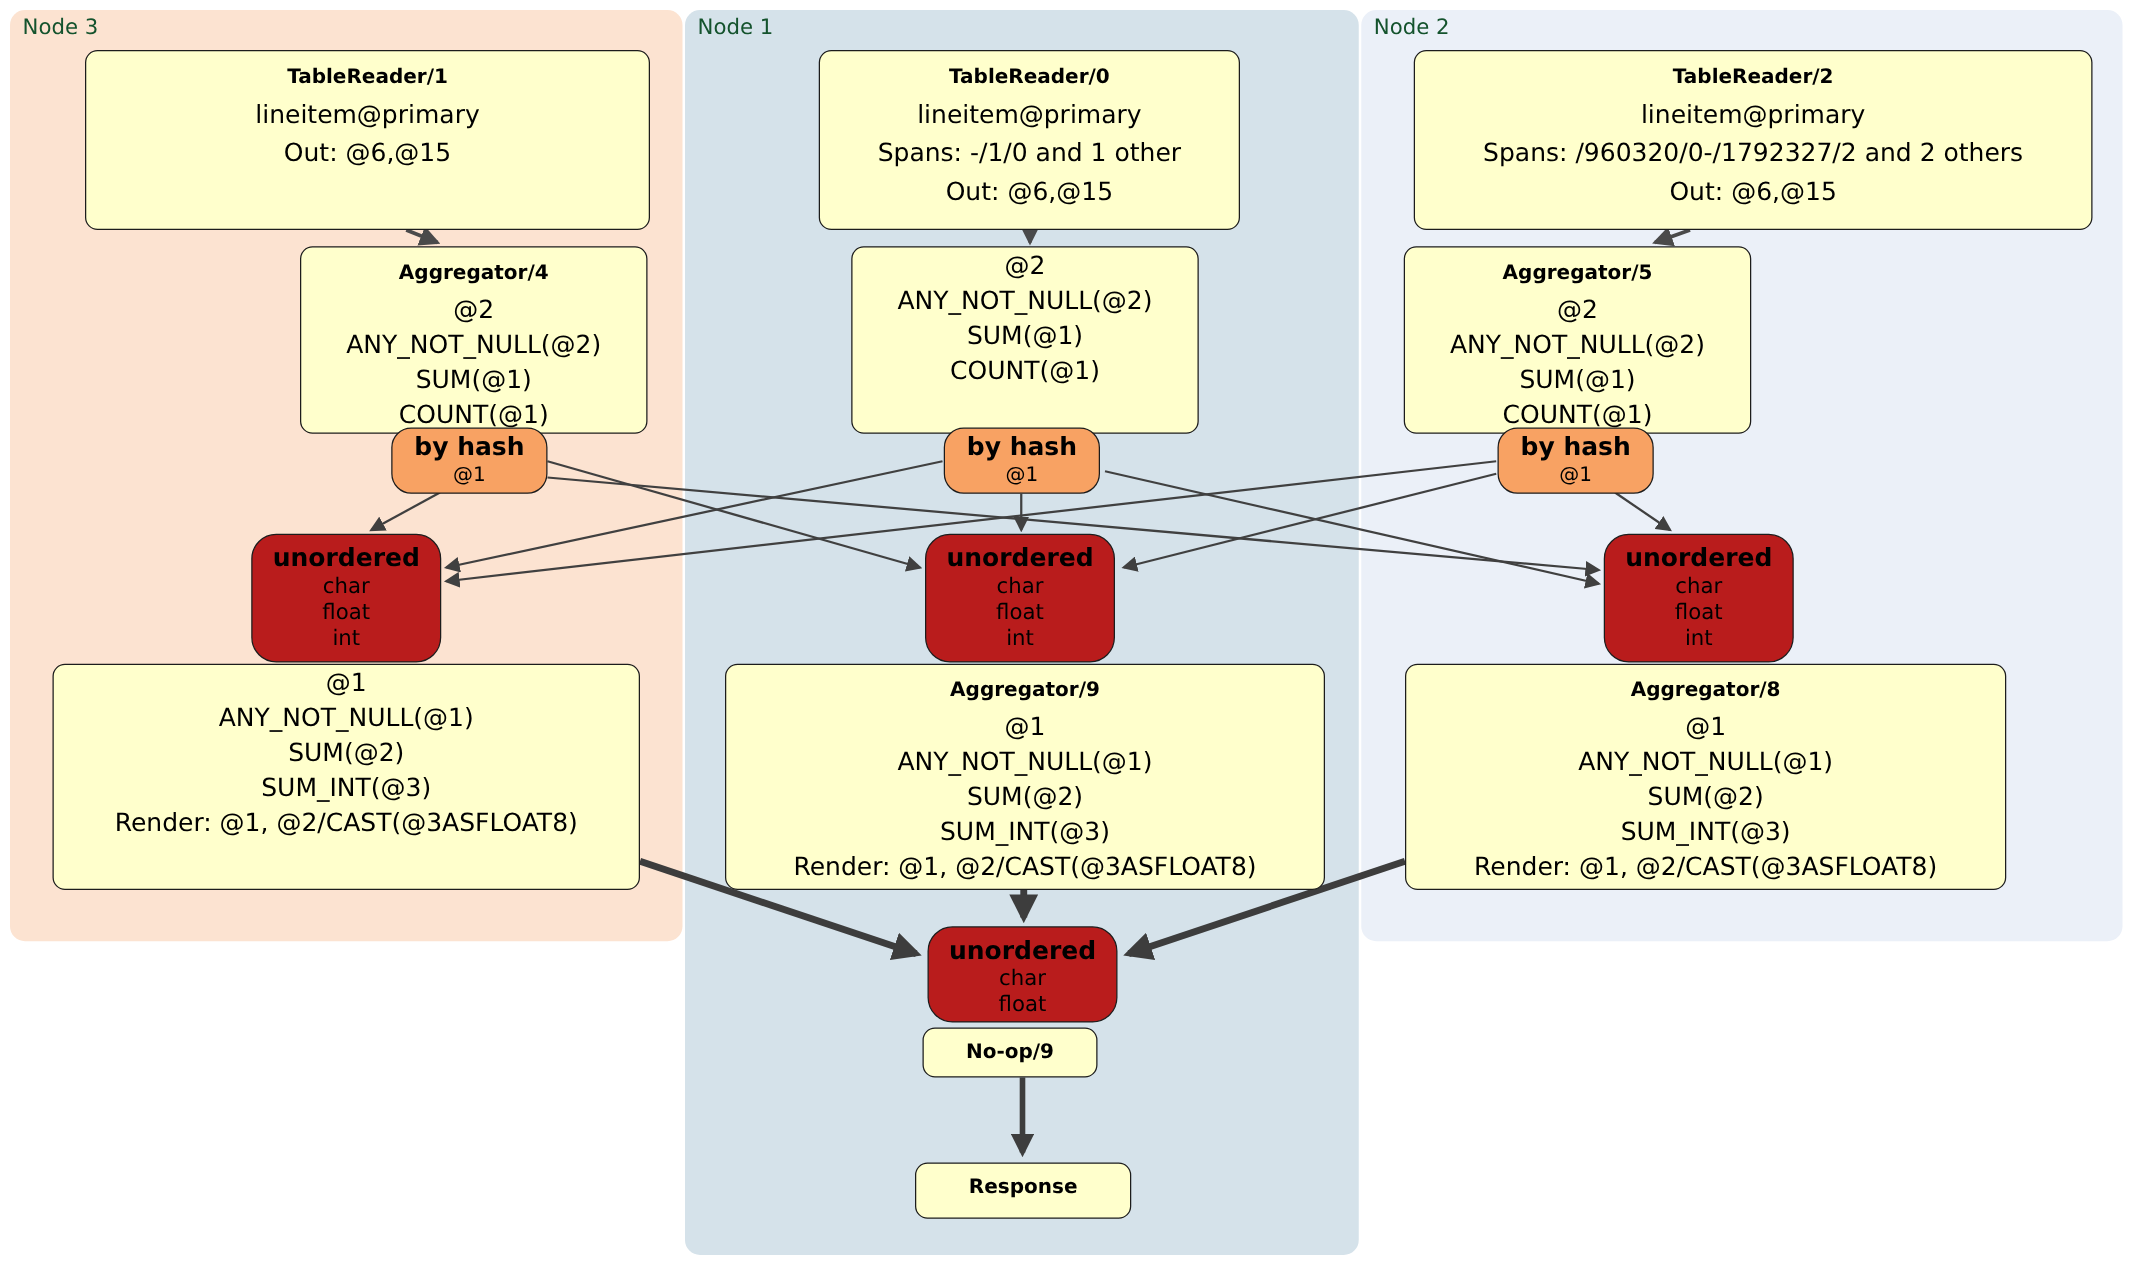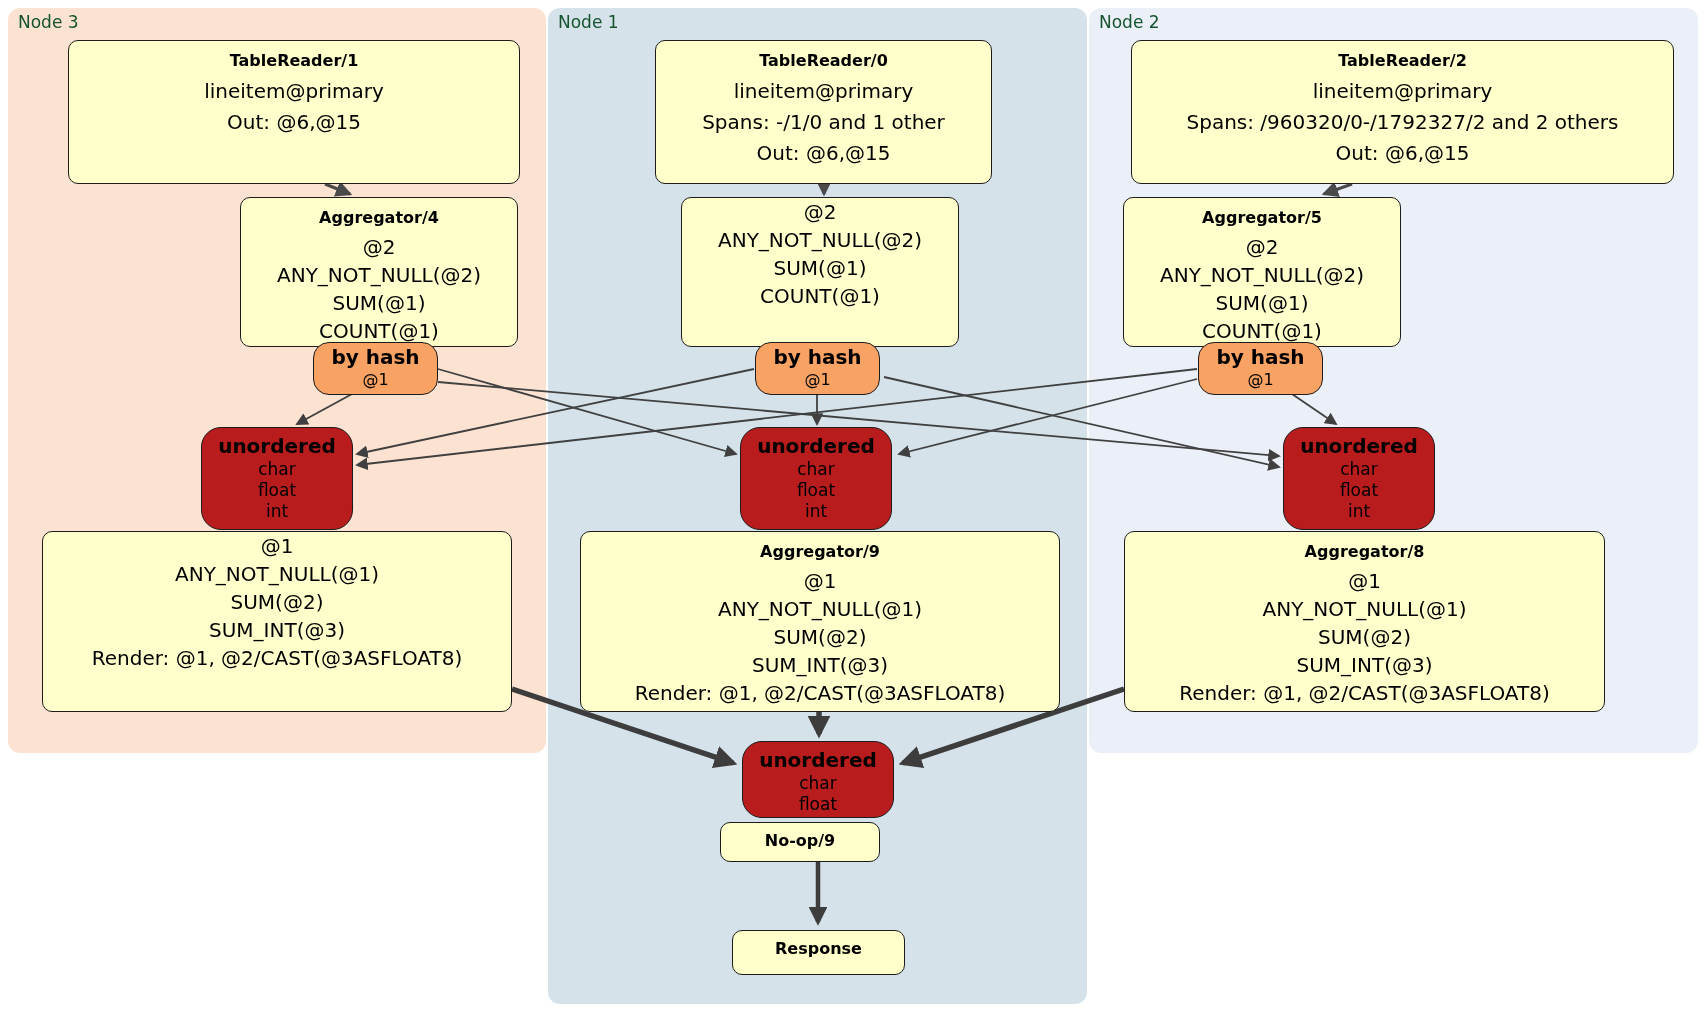--- a/index.html
+++ b/index.html
@@ -167,20 +167,20 @@
     <div class="line">SUM_INT(@3)</div>
     <div class="line">Render: @1, @2/CAST(@3ASFLOAT8)</div>
   </div>
 
   <div class="sync" style="left:742px;top:741px;width:152px;height:77px">
     <div class="title">unordered</div>
     <div class="line">char</div>
     <div class="line">float</div>
   </div>
 
-  <div class="box small" style="left:720px;top:822px;width:160px;height:40px">
+  <div class="box small" style="left:738px;top:822px;width:140px;height:40px">
     <div class="title">No-op/9</div>
   </div>
   <div class="box small" style="left:732px;top:930px;width:173px;height:45px">
     <div class="title">Response</div>
   </div>
 
 </div>
 
 </body></html>

